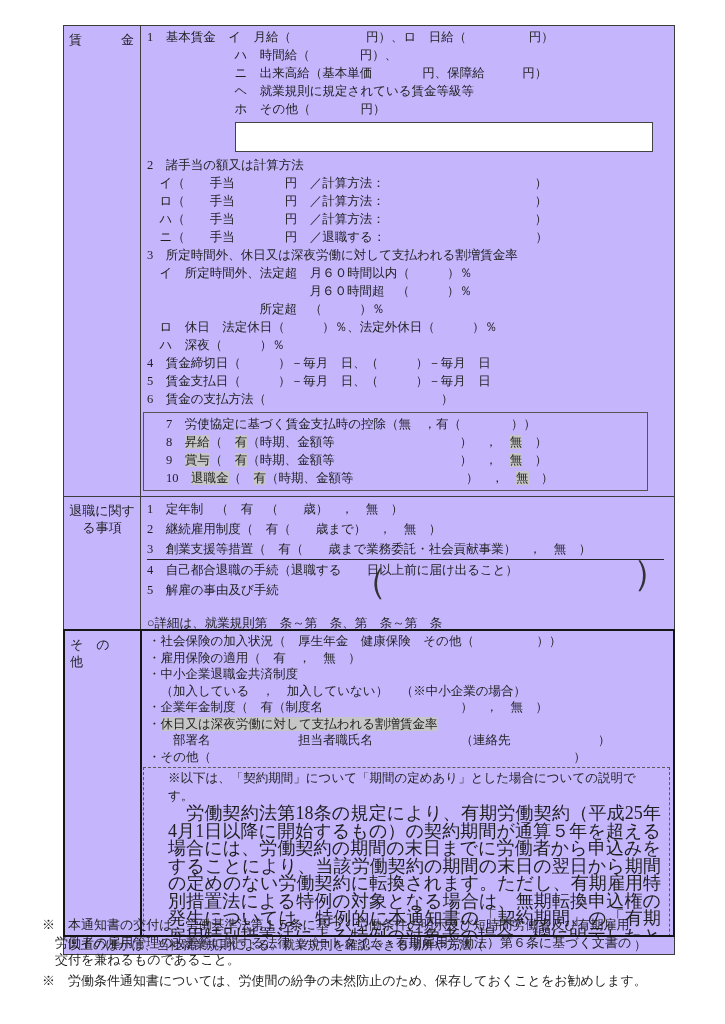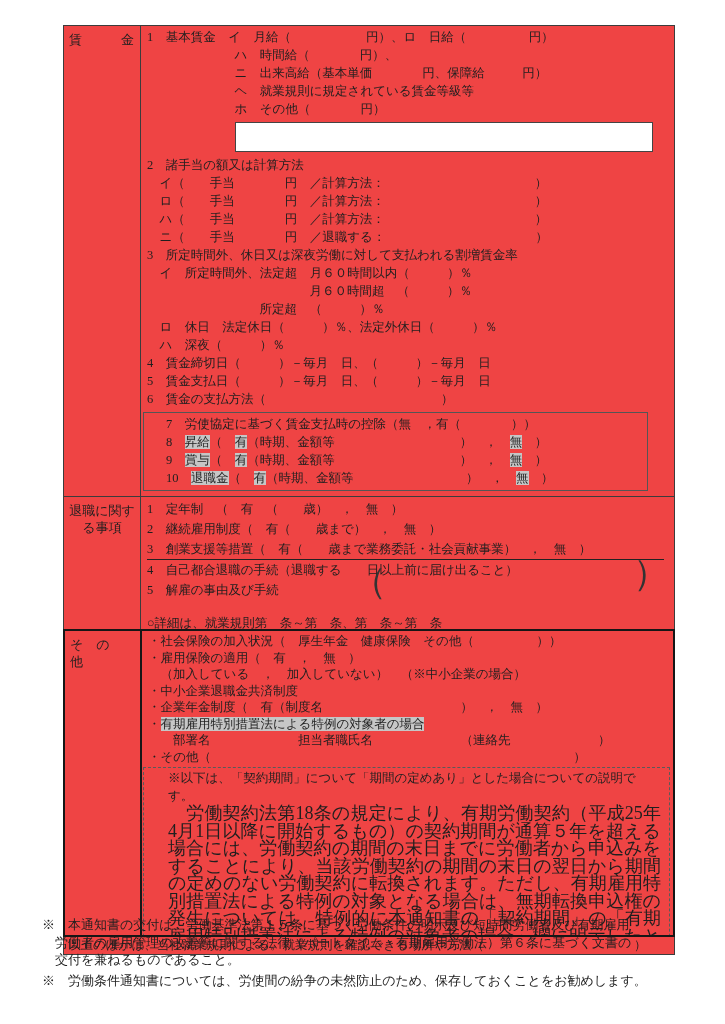--- a/index.html
+++ b/index.html
@@ -6,21 +6,21 @@
   * { margin:0; padding:0; box-sizing:border-box; }
   html,body { background:#ffffff; }
   body {
     position:relative;
     width:725px; height:1024px;
     font-family:"Liberation Serif","DejaVu Serif",serif;
     color:#1f1f1f;
     overflow:hidden;
   }
   .form-table { position:absolute; left:63px; top:25px; width:612px; }
-  .sec { display:flex; background:#ef4444; }
+  .sec { display:flex; background:#c4b5fd; }
   .sec-wage   { height:472px; border:1.6px solid #3c3c3c; }
   .sec-retire { height:132px; border:1.6px solid #3c3c3c; border-top:none; border-bottom:none; }
   .sec-other  { height:308px; border:2.6px solid #161616; }
   .sec-final  { height:18px;  border:1.6px solid #3c3c3c; border-top:none; }
   .label-cell {
     width:77px; flex:0 0 77px;
     padding:5px 5px; font-size:13px; line-height:17px;
     white-space:pre-wrap;
   }
   .sec-wage .label-cell, .sec-retire .label-cell { border-right:1.4px solid #3c3c3c; }
@@ -122,24 +122,24 @@
       <div class="line detail-line">○詳細は、就業規則第　条～第　条、第　条～第　条</div>
     </div>
   </section>
 
   <section class="sec sec-other">
     <div class="label-cell">そ　の　他</div>
     <div class="content-cell">
       <div>
           <div class="line"><span>・社会保険の加入状況（　厚生年金　健康保険　その他（　　　　　））</span></div>
           <div class="line"><span>・雇用保険の適用（　有　，　無　）</span></div>
+          <div class="line"><span>・中小企業退職金共済制度</span></div>
           <div class="line"><span>　（加入している　，　加入していない）　（※中小企業の場合）</span></div>
-          <div class="line"><span>・中小企業退職金共済制度</span></div>
           <div class="line"><span>・企業年金制度（　有（制度名　　　　　　　　　　　）　，　無　）</span></div>
-          <div class="line"><span>・</span><span class="hl">有期雇用特別措置法による特例の対象者の場合</span></div>
+          <div class="line"><span>・</span><span class="hl">休日又は深夜労働に対して支払われる割増賃金率</span></div>
           <div class="line"><span>　　部署名　　　　　　　担当者職氏名　　　　　　　（連絡先　　　　　　　）</span></div>
           <div class="line"><span>・その他（　　　　　　　　　　　　　　　　　　　　　　　　　　　　　）</span></div>
         </div>
       <div class="notice-box">
         <div class="nb-title">※以下は、「契約期間」について「期間の定めあり」とした場合についての説明です。</div>
         <div class="nb-body">　労働契約法第18条の規定により、有期労働契約（平成25年4月1日以降に開始するもの）の契約期間が通算５年を超える場合には、労働契約の期間の末日までに労働者から申込みをすることにより、当該労働契約の期間の末日の翌日から期間の定めのない労働契約に転換されます。ただし、有期雇用特別措置法による特例の対象となる場合は、無期転換申込権の発生については、特例的に本通知書の「契約期間」の「有期雇用特別措置法による特例の対象者の場合」欄に明示したとおりとなります。</div>
       </div>
     </div>
   </section>
 

